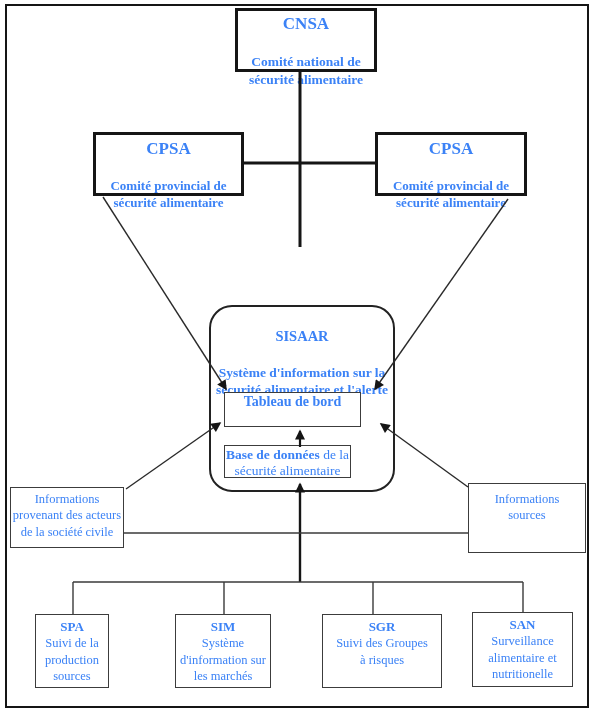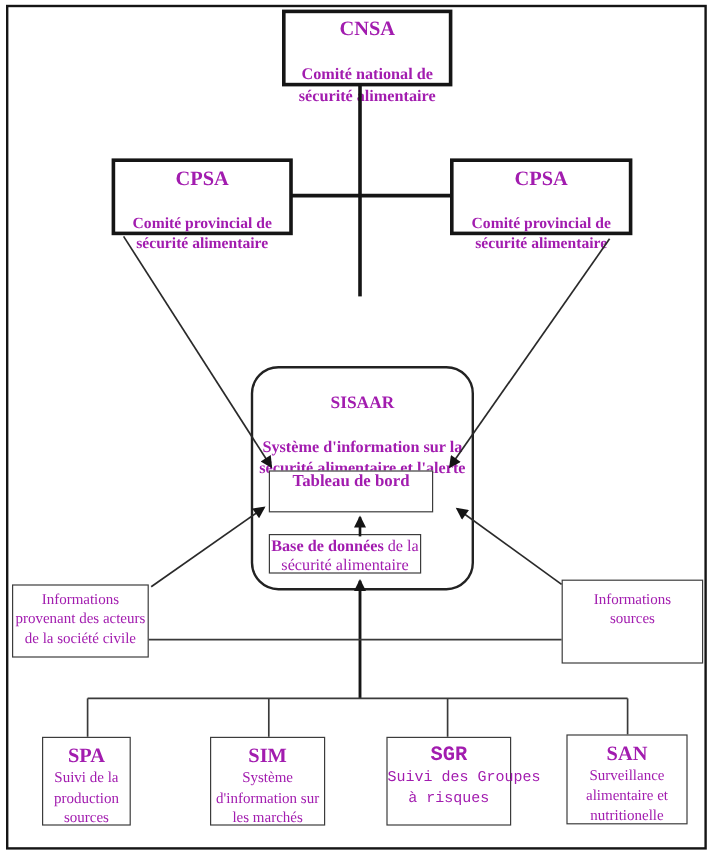--- a/index.html
+++ b/index.html
@@ -1,18 +1,18 @@
 <!DOCTYPE html>
 <html><head>
 <meta charset="utf-8">
 <style>
   html,body{margin:0;padding:0;background:#ffffff;}
   .stage{
     position:relative;width:600px;height:718px;background:#ffffff;
-    font-family:"Liberation Serif","DejaVu Serif",serif;color:#a21caf;overflow:hidden;
+    font-family:"Liberation Serif","DejaVu Serif",serif;color:#3b82f6;overflow:hidden;
   }
   .frame{position:absolute;left:5px;top:4px;width:584px;height:704px;border:2.5px solid #151515;box-sizing:border-box;}
   .box{position:absolute;box-sizing:border-box;background:#ffffff;text-align:center;}
   .thick{border:3px solid #151515;}
   .mid{border:2.5px solid #222222;}
   .thin{border:1.5px solid #3c3c3c;}
   .acro{font-weight:bold;font-size:17px;line-height:1.25;}
   .subname{font-weight:bold;font-size:13.5px;line-height:1.28;margin-top:19px;}
   
   .cnsa{left:235px;top:8px;width:142px;height:64px;padding-top:2px;}
@@ -25,25 +25,25 @@
   .sisaar .subname{font-size:13.5px;}
   .tbl{left:224px;top:392px;width:137px;height:35px;padding-top:1px;}
   .tbl .t1{font-weight:bold;font-size:14px;line-height:1.2;}
   .tbl .t2{font-size:13.5px;line-height:1.15;}
   .bdd{left:224px;top:445px;width:127px;height:33px;padding-top:1px;font-size:13.5px;line-height:1.15;}
   .bdd .b{font-weight:bold;}
   .infoL{left:10px;top:487px;width:114px;height:61px;padding-top:3px;}
   .infoR{left:468px;top:483px;width:118px;height:70px;padding-top:7px;}
   .info-line{font-size:12.5px;line-height:1.3;white-space:nowrap;}
   .sys{padding-top:4px;}
-  .sys .acro{font-size:17px;}
+  .sys .acro{font-size:13px;}
   .sys .line{font-size:12.5px;line-height:1.32;white-space:nowrap;}
   .spa{left:35px;top:614px;width:74px;height:74px;}
   .sim{left:175px;top:614px;width:96px;height:74px;}
-  .sgr{left:322px;top:614px;width:104px;height:74px;font-family:Liberation Mono, monospace;}
+  .sgr{left:322px;top:614px;width:120px;height:74px;}
   .san{left:472px;top:612px;width:101px;height:75px;}
   .wires{position:absolute;left:0;top:0;width:600px;height:718px;z-index:5;pointer-events:none;}
 </style>
 </head>
 <body>
 
 <div class="stage">
 
   <div class="frame"></div>
 

